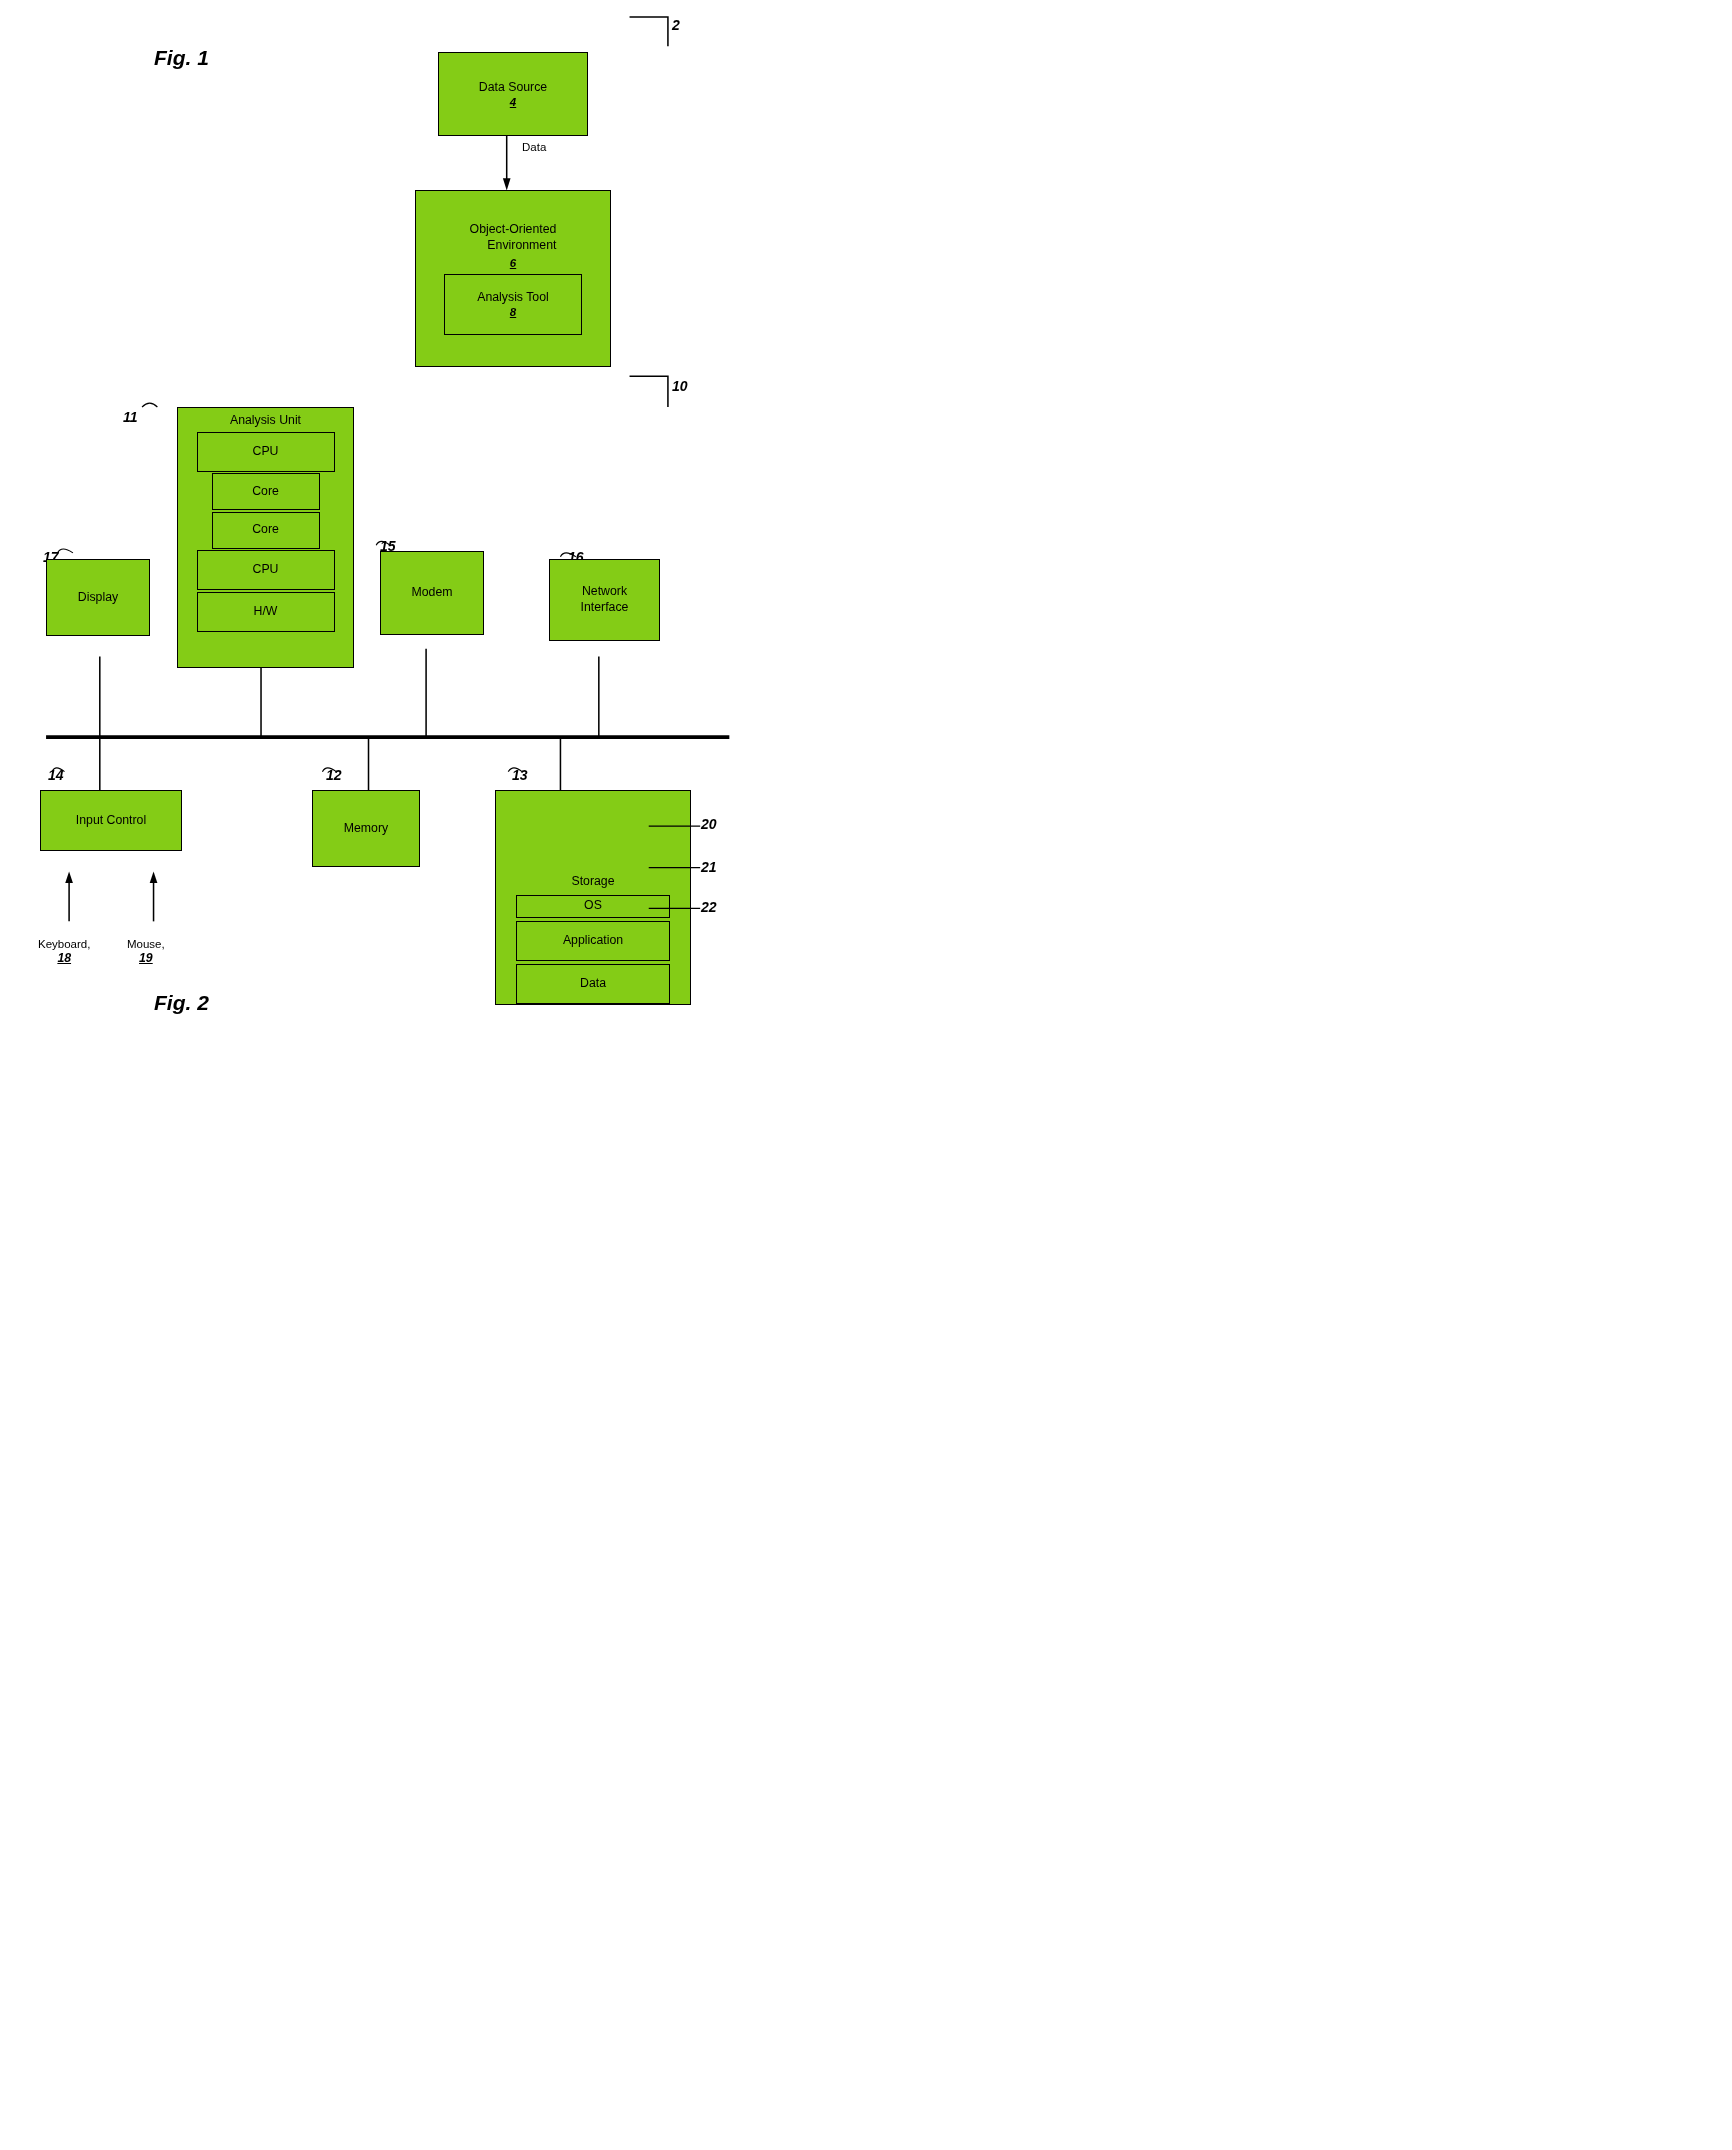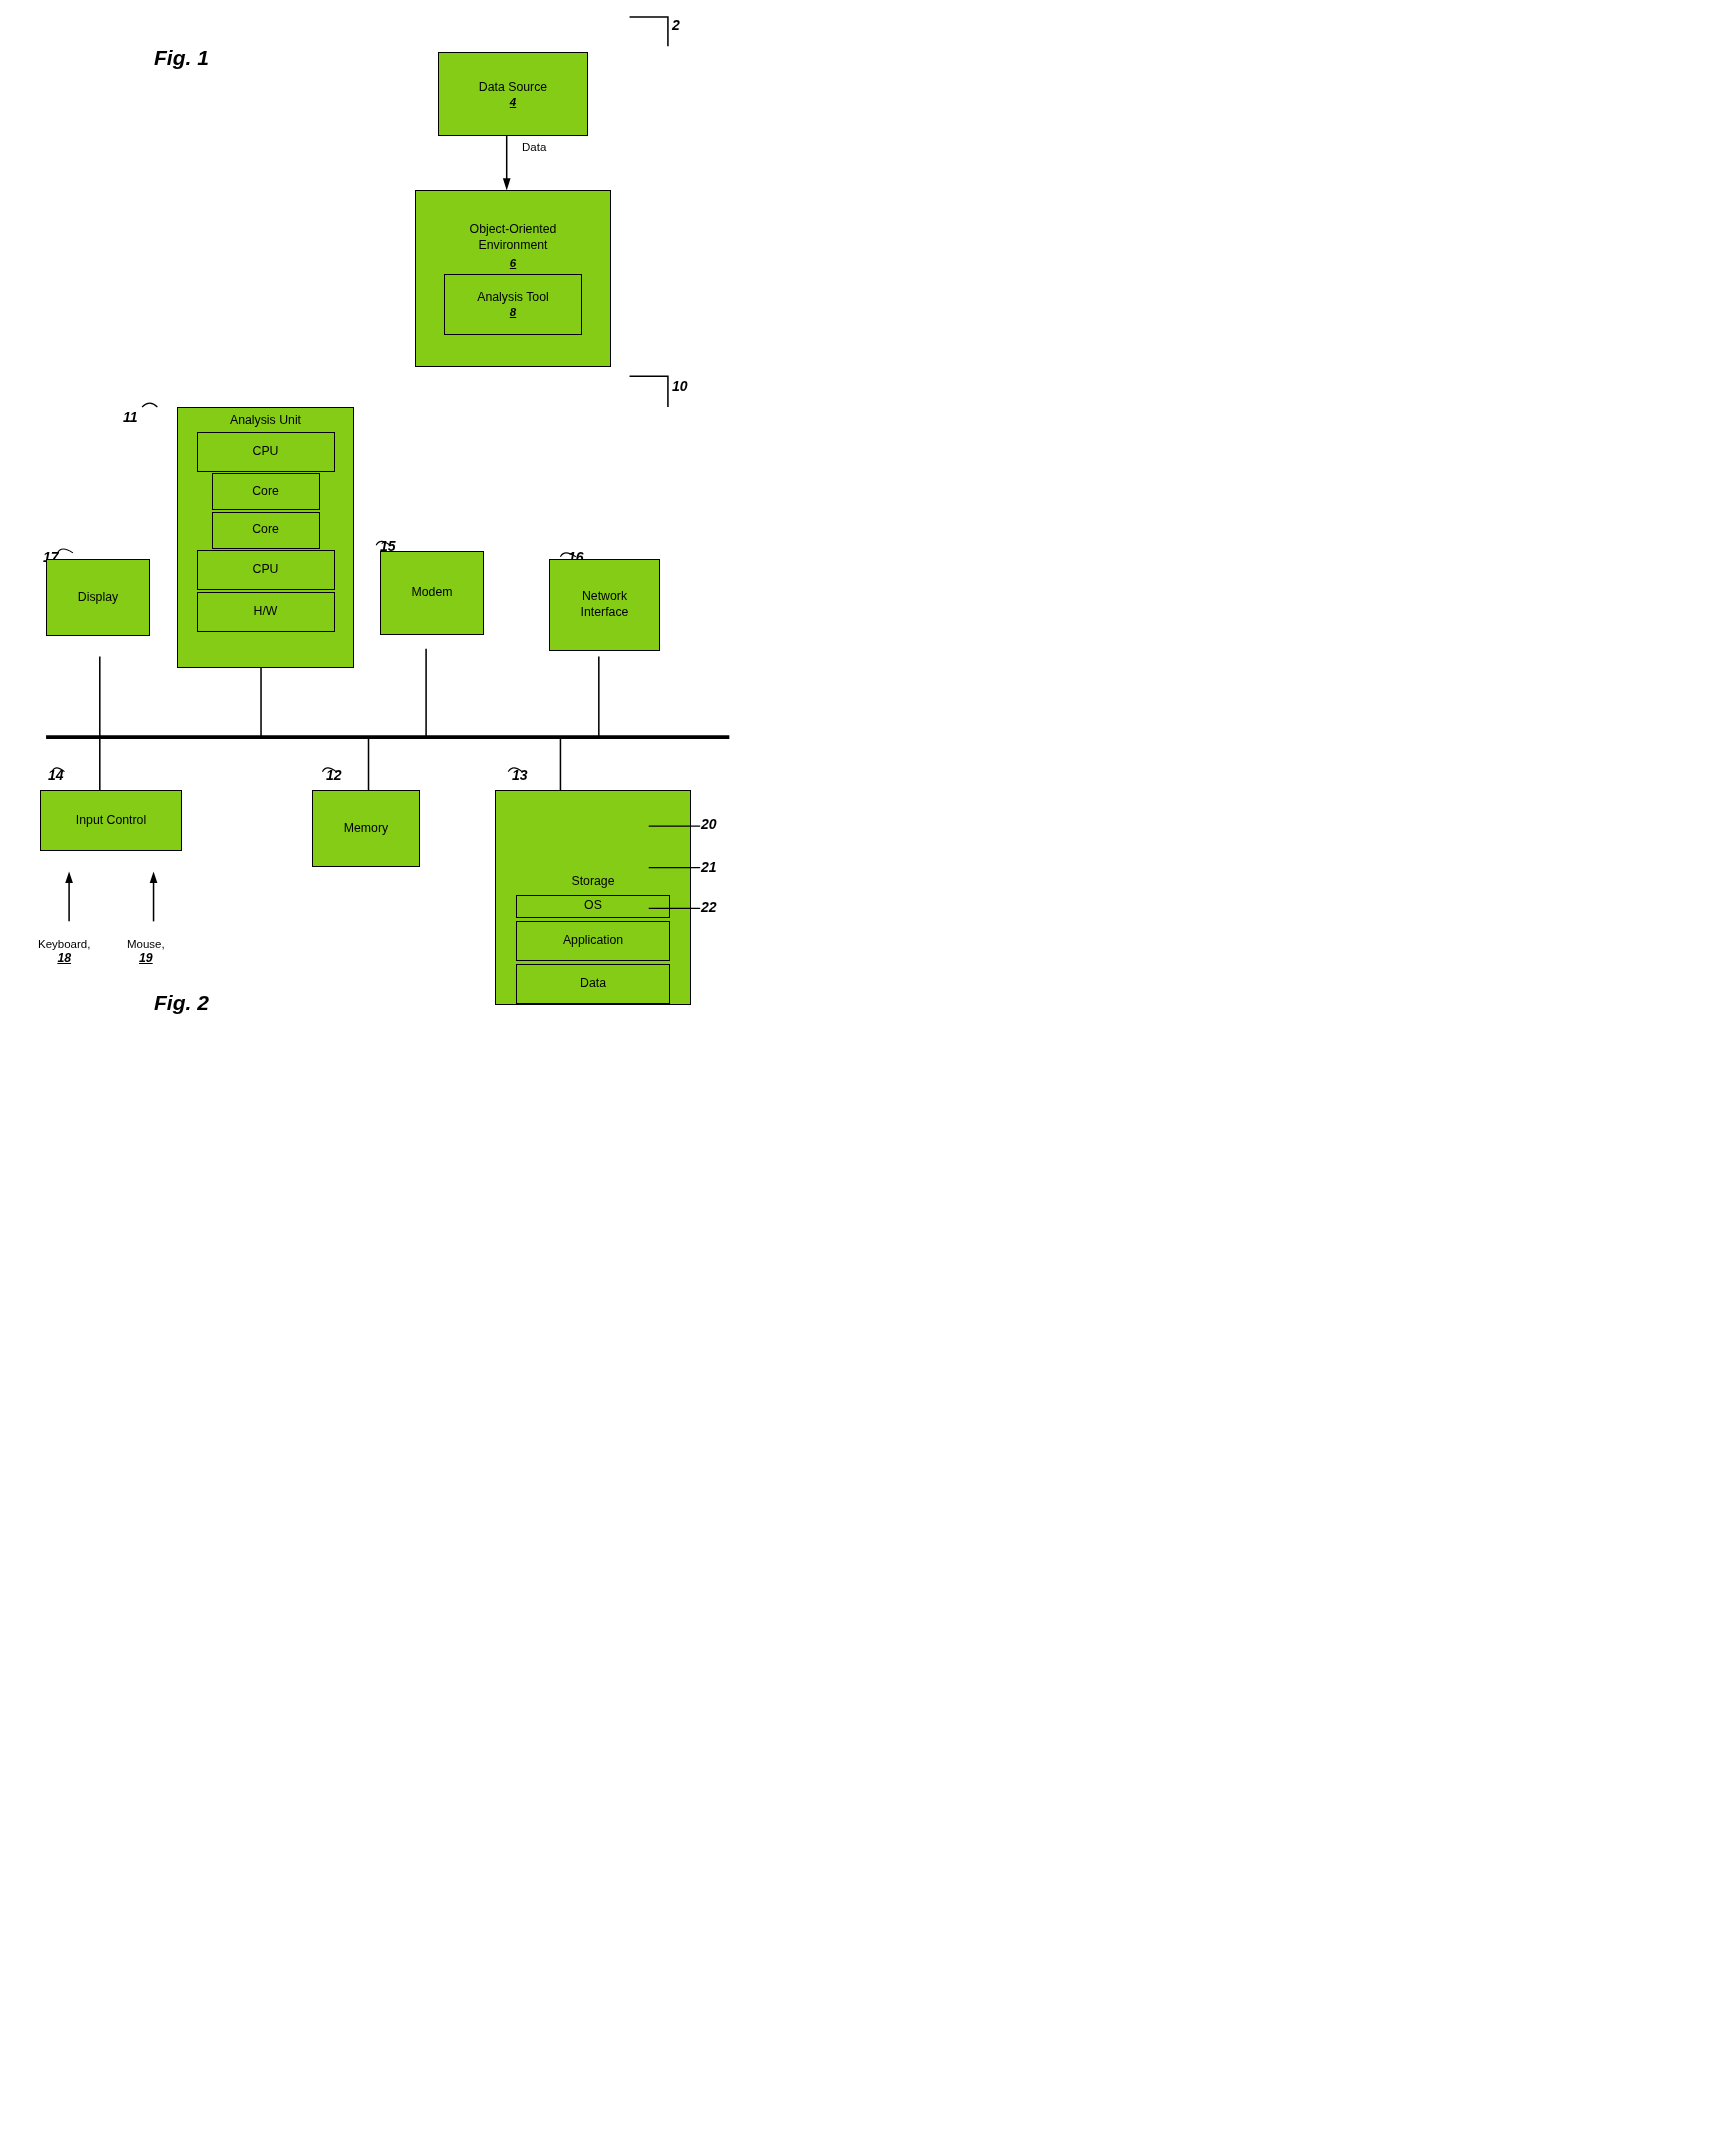--- a/index.html
+++ b/index.html
@@ -132,21 +132,21 @@
   <span class="ref-num" style="left:672px; top:17px;">2</span>
 
   <div class="box" style="left:438px; top:52px; width:150px; height:84px;">
     <span class="box-label">Data Source</span>
     <span class="box-num">4</span>
   </div>
 
   <span class="arrow-label" style="left:522px; top:141px;">Data</span>
 
   <div class="box" style="left:415px; top:190px; width:196px; height:177px;">
-    <span class="box-label" style="margin-bottom:3.1px;">Object-Oriented<br>Environment</span>
+    <span class="box-label" style="margin-bottom:3.1px;text-align:right;">Object-Oriented<br>Environment</span>
     <span class="box-num">6</span>
 
     <div class="box" style="position:relative; width:138px; height:61px; margin-top:4.6px;">
       <span class="box-label">Analysis Tool</span>
       <span class="box-num">8</span>
     </div>
   </div>
 
   <span class="fig-label" style="left:154px; top:991px;">Fig. 2</span>
 
@@ -185,21 +185,21 @@
   </div>
 
   <span class="ref-num" style="left:380px; top:538px;">15</span>
 
   <div class="box" style="left:380px; top:551px; width:104px; height:84px;">
     <span class="box-label">Modem</span>
   </div>
 
   <span class="ref-num" style="left:568px; top:549px;">16</span>
 
-  <div class="box" style="left:549px; top:559px; width:111px; height:92px;">
+  <div class="box" style="left:549px; top:559px; width:111px; height:82px;">
     <span class="box-label">Network<br>Interface</span>
   </div>
 
   <span class="ref-num" style="left:48px; top:767px;">14</span>
 
   <div class="box" style="left:40px; top:790px; width:142px; height:61px;">
     <span class="box-label">Input Control</span>
   </div>
 
   <span class="ref-num" style="left:326px; top:767px;">12</span>

